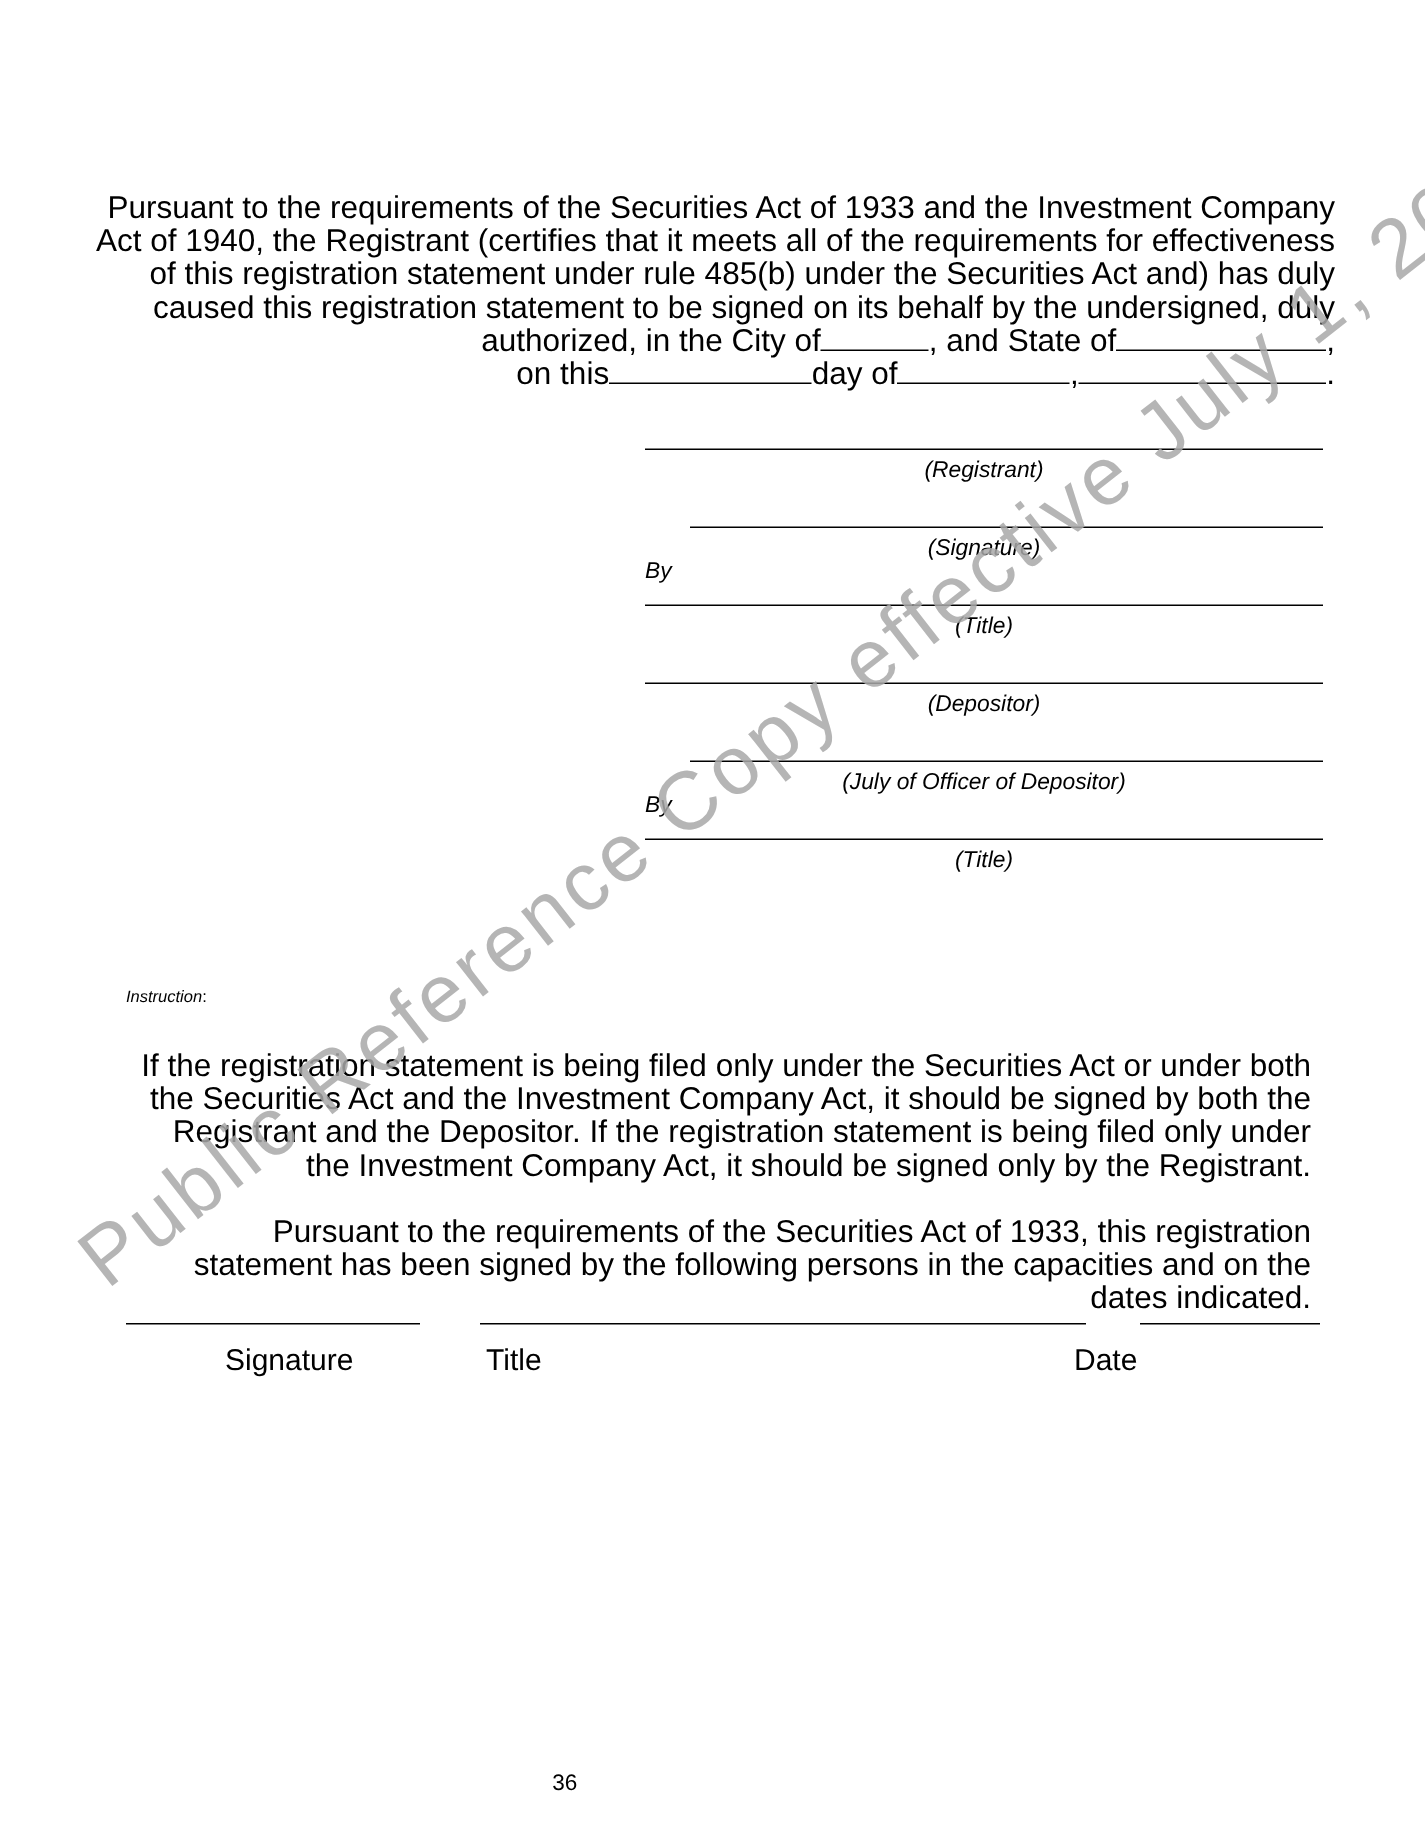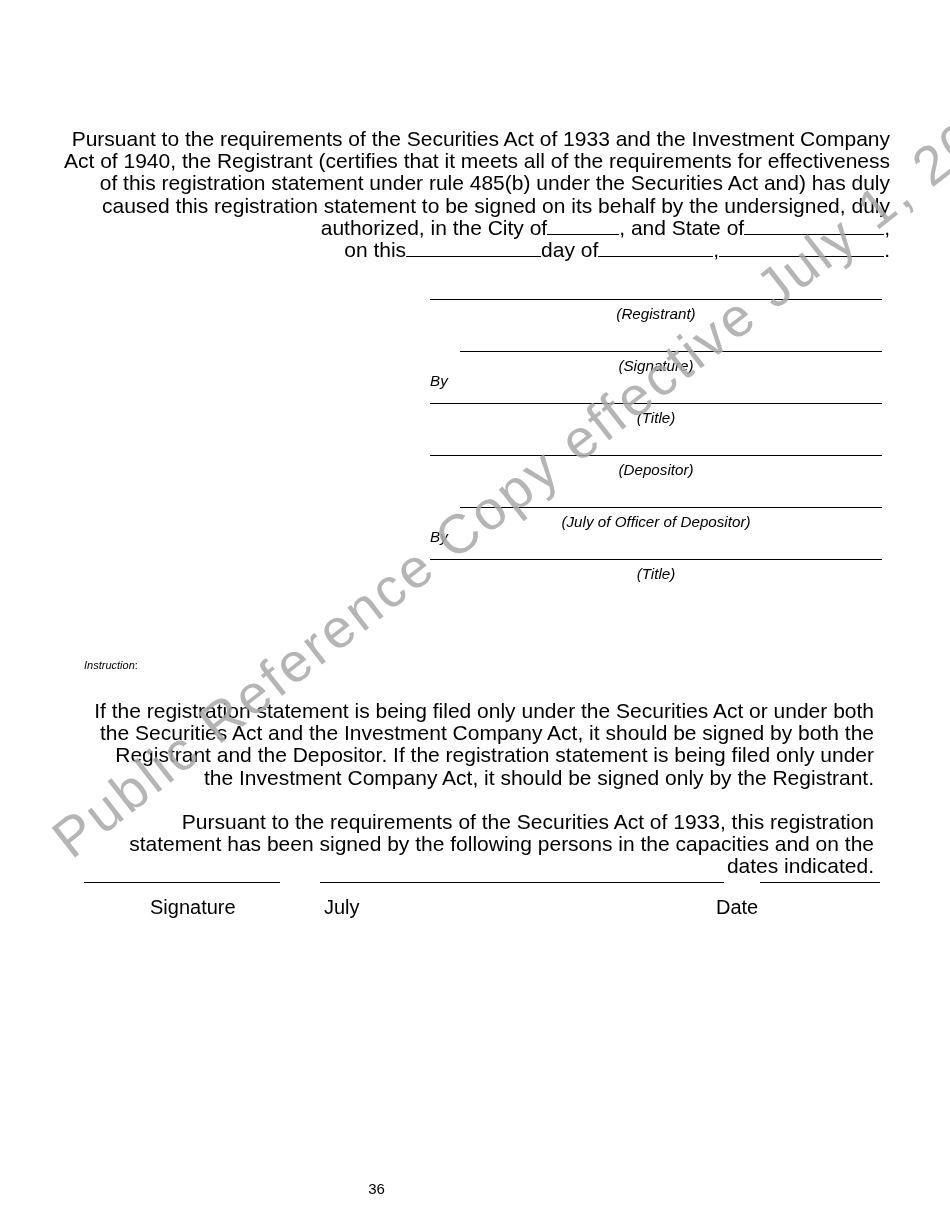--- a/index.html
+++ b/index.html
@@ -230,19 +230,19 @@
 
   <div class="para p-instr">If the registration statement is being filed only under the Securities Act or under both the Securities Act and the Investment Company Act, it should be signed by both the Registrant and the Depositor.  If the registration statement is being filed only under the Investment Company Act, it should be signed only by the Registrant.</div>
 
   <div class="para p-pursuant2">Pursuant to the requirements of the Securities Act of 1933, this registration statement has been signed by the following persons in the capacities and on the dates indicated.</div>
 
   <div class="bot">
     <div class="bot-line bl-1"></div>
     <div class="bot-line bl-2"></div>
     <div class="bot-line bl-3"></div>
     <div class="bot-label blab-1">Signature</div>
-    <div class="bot-label blab-2">July</div>
+    <div class="bot-label blab-2">Title</div>
     <div class="bot-label blab-3">Date</div>
   </div>
 
   <div class="page-number">36</div>
 
 </div>
 
 </body></html>

